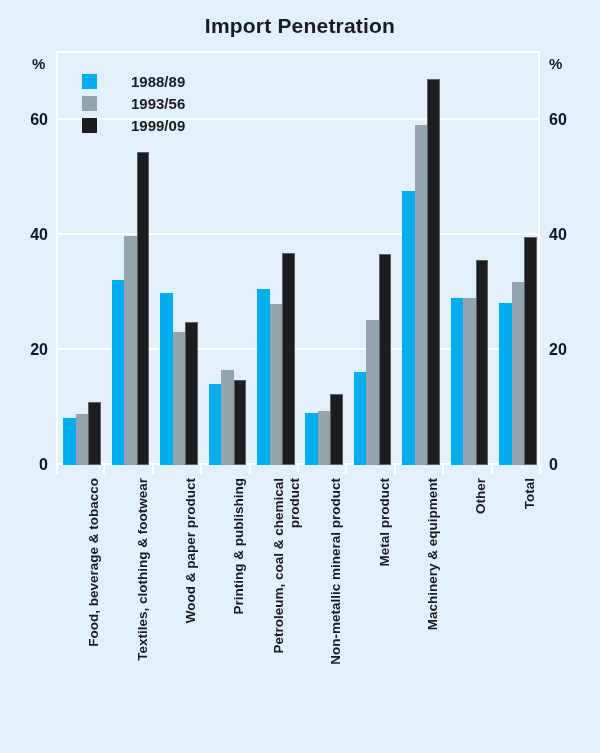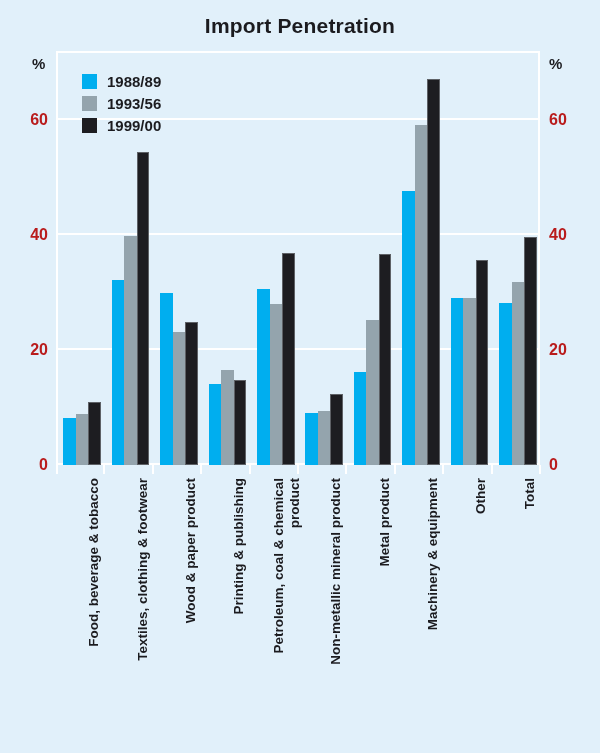--- a/index.html
+++ b/index.html
@@ -84,21 +84,21 @@
     height: 2px;
     background: #ffffff;
     bottom: 0;
   }
 
   
   .ytick {
     position: absolute;
     font-size: 16px;
     font-weight: bold;
-    color: #b91c1c;
+    color: #0f172a;
     line-height: 1;
   }
   .ytick.left  { right: 604px; text-align: right; }
   .ytick.right { left: 549px;  text-align: left; }
 
   
   .group {
     position: absolute;
     bottom: 0;
     height: 100%;
@@ -151,20 +151,21 @@
     height: 15px;
     margin-right: 10px;
   }
   .legend-swatch.s0 { background: #00AEEF; }
   .legend-swatch.s1 { background: #94A4AD; }
   .legend-swatch.s2 { background: #1d1d21; }
   .legend-label {
     font-size: 15px;
     font-weight: bold;
     color: #1b1b1f;
+    margin-left: 24px;
   }
 </style>
 </head>
 <body>
 
 <div id="chart-root">
 
   <div class="chart-title">Import Penetration</div>
 
   <div class="unit-left">%</div>
@@ -270,17 +271,17 @@
       <div class="legend-row">
         <div class="legend-swatch s0"></div>
         <div class="legend-label">1988/89</div>
       </div>
       <div class="legend-row">
         <div class="legend-swatch s1"></div>
         <div class="legend-label">1993/56</div>
       </div>
       <div class="legend-row">
         <div class="legend-swatch s2"></div>
-        <div class="legend-label">1999/00</div>
+        <div class="legend-label">1999/09</div>
       </div>
     </div>
 
 </div>
 
 </body></html>

